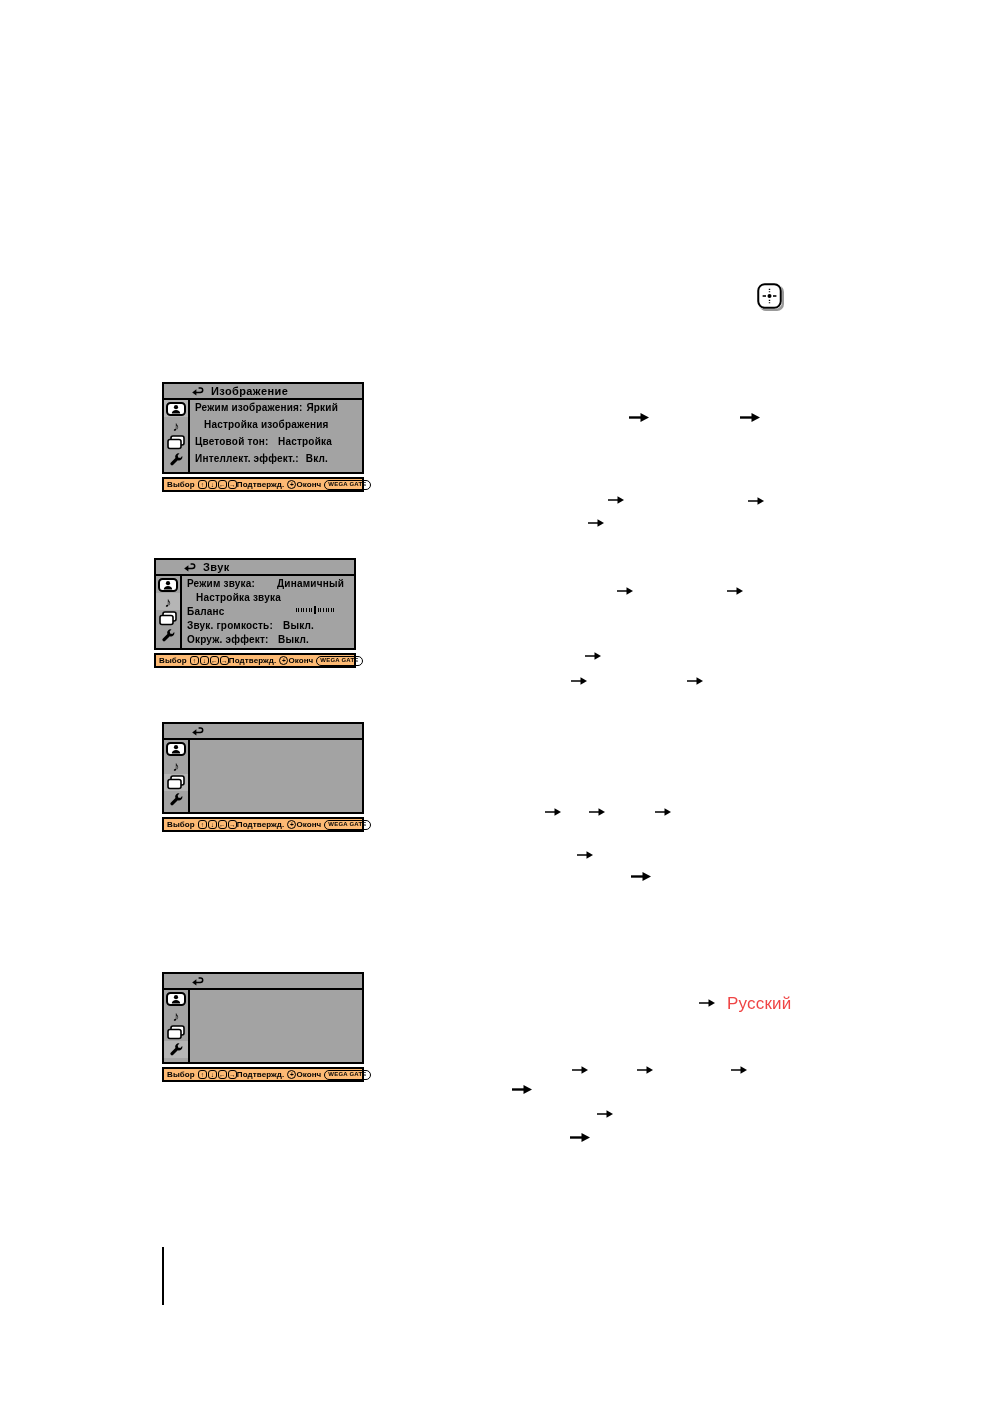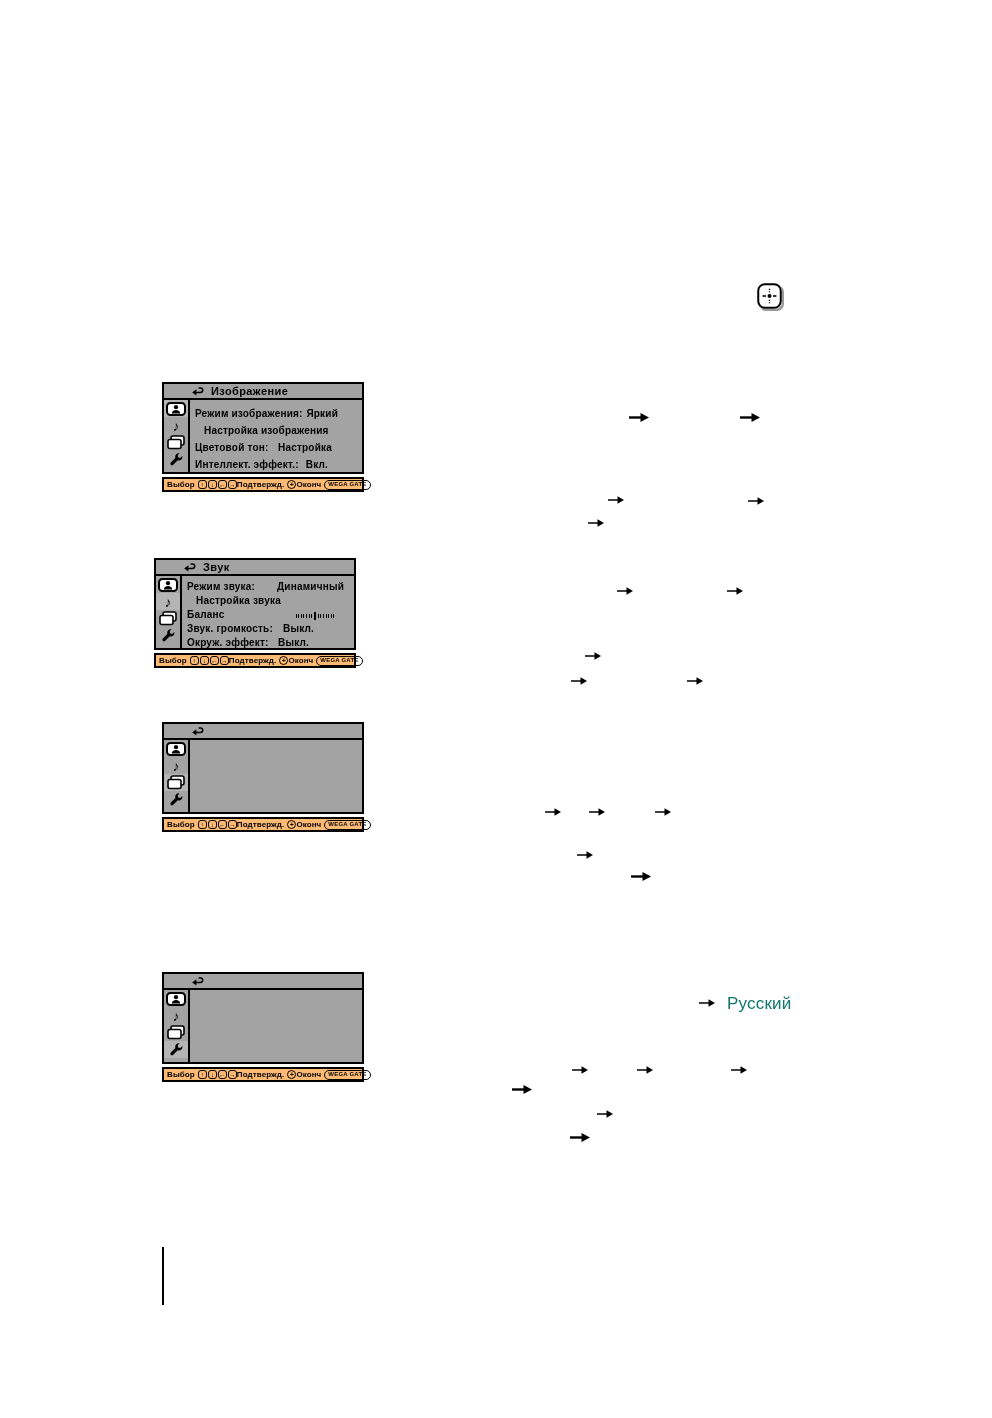--- a/index.html
+++ b/index.html
@@ -12,21 +12,21 @@
   .osd-header{box-sizing:border-box;height:16px;border-bottom:2px solid #000;
               display:flex;align-items:center;padding-left:27px;}
   .ret{display:inline-flex;align-items:center;margin-right:7px;}
   .osd-title{font-size:11px;font-weight:bold;letter-spacing:.4px;white-space:nowrap;}
   .osd-body{display:flex;height:72px;}
   .osd-icons{box-sizing:border-box;width:26px;border-right:2px solid #000;display:flex;flex-direction:column;}
   .icon-cell{height:17px;display:flex;align-items:center;justify-content:center;}
   .icon-cell.sel{background:#b5b5b5;}
   .note-glyph{font-size:14px;font-weight:bold;line-height:1;}
   .osd-items{flex:1;padding-top:2px;}
-  .row{display:flex;align-items:flex-end;height:17px;padding-left:5px;font-size:10px;font-weight:bold;
+  .row{display:flex;align-items:flex-start;height:17px;padding-left:5px;font-size:10px;font-weight:bold;
        letter-spacing:.2px;white-space:nowrap;}
   .tight .row{height:14px;}
   .row.indent{padding-left:14px;}
   .val{margin-left:auto;}
   .pr10{padding-right:10px}.pr18{padding-right:18px}.pr24{padding-right:24px}
   .pr30{padding-right:30px}.pr34{padding-right:34px}.pr40{padding-right:40px}.pr45{padding-right:45px}
   .slider{display:inline-flex;align-items:center;}
   .slider i{display:inline-block;width:1px;height:4px;background:#000;margin-right:1.6px;}
   .slider i.c{width:2.4px;height:8px;}
 
@@ -36,21 +36,21 @@
   .bar-group{display:flex;align-items:center;gap:1px;}
   .bar-label{margin-right:2px;letter-spacing:.1px;}
   .key{box-sizing:border-box;width:9px;height:9px;border:1px solid #000;border-radius:3px;
        font-size:6.5px;line-height:7px;text-align:center;font-weight:bold;}
   .key.round{border-radius:50%;}
   .wega{box-sizing:border-box;border:1.5px solid #000;border-radius:8px;padding:0 3px;height:10px;
         line-height:7.5px;font-size:6px;font-weight:800;letter-spacing:.2px;}
 
   
   .arrow{position:absolute;line-height:0;}
-  #lang-word{position:absolute;left:727px;top:994px;font-size:17px;color:#0f766e;letter-spacing:.2px;}
+  #lang-word{position:absolute;left:727px;top:994px;font-size:17px;color:#ef4444;letter-spacing:.2px;}
   #joystick{position:absolute;left:757px;top:283px;border-radius:7px;box-shadow:2px 2px 0 #9a9a9a;line-height:0;}
   #margin-rule{position:absolute;left:162px;top:1247px;width:1.5px;height:58px;background:#000;}
 </style>
 </head>
 <body>
 
 <div id="page">
 
   <div id="joystick">
     <svg width="25" height="26" viewBox="0 0 25 26">

